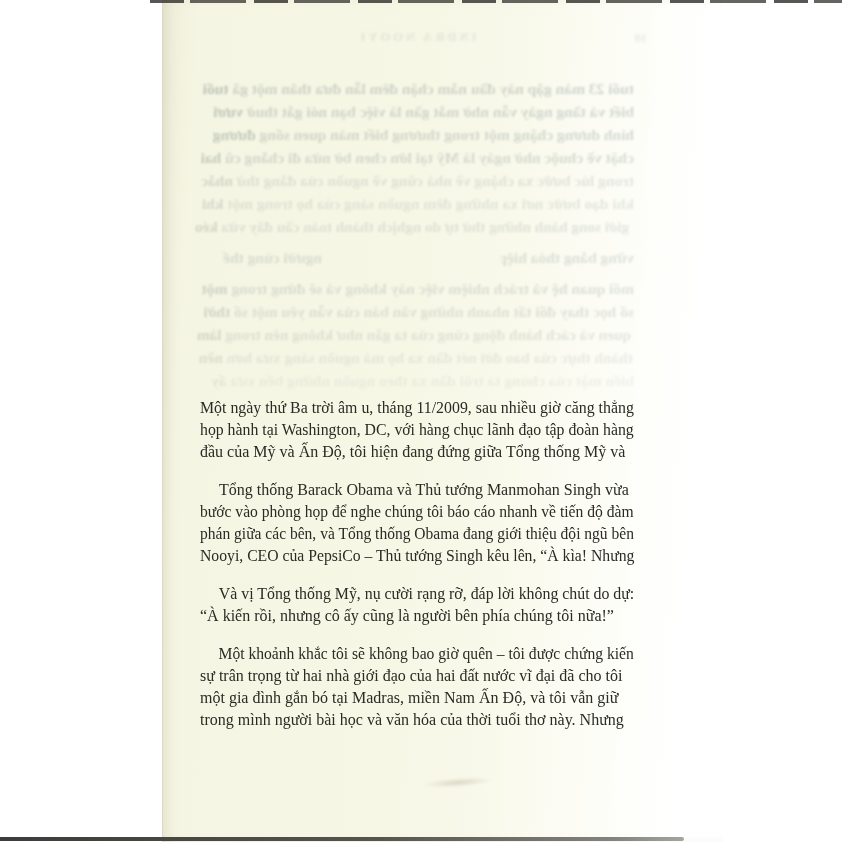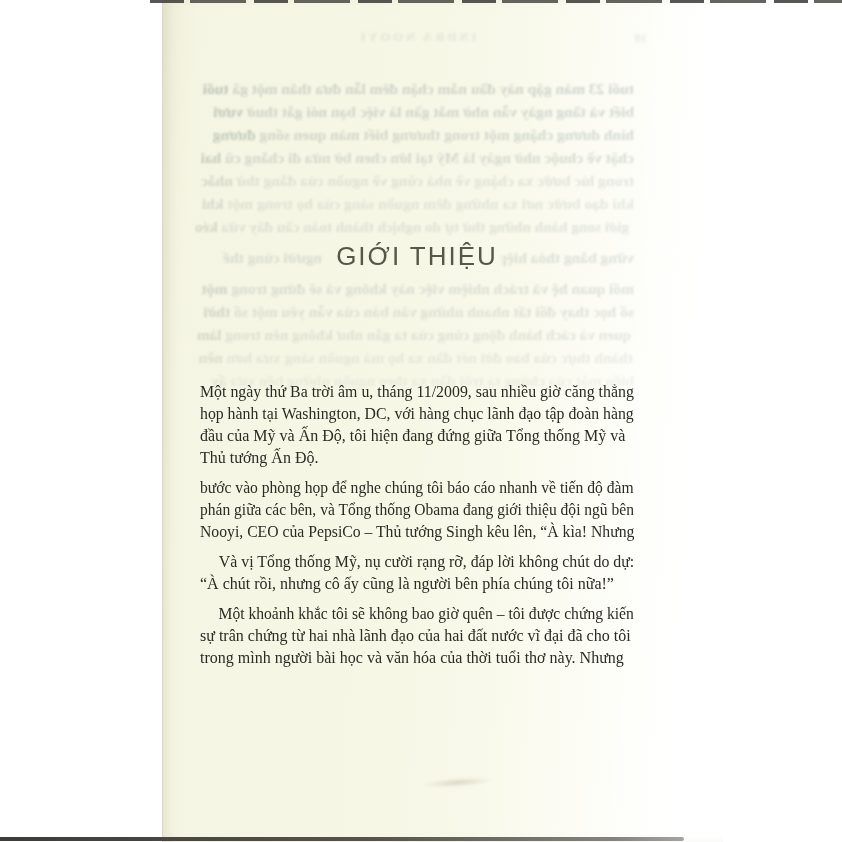--- a/index.html
+++ b/index.html
@@ -34,21 +34,21 @@
     font-family:"Liberation Sans","DejaVu Sans",sans-serif;
     font-size:26px;font-weight:400;letter-spacing:2px;color:#535849;
   }
 
   
   #body-text{
     top:381px;
     font-family:"Liberation Serif","DejaVu Serif",serif;
     font-size:16px;line-height:22px;color:#2b2a24;
   }
-  .para{margin:0 0 8px 0;}
+  .para{margin:16px 0 8px 0;}
   .line{height:22px;white-space:nowrap;transform-origin:left center;}
   .line.indent{padding-left:19px;}
 
   
   .bleed{font-family:"Liberation Serif","DejaVu Serif",serif;font-weight:700;color:#93a29a;}
   .bline{height:23px;white-space:nowrap;transform-origin:center center;
          filter:blur(1.1px);font-size:15.5px;}
   .bline b{color:#6d8076;font-weight:700;}
   #bleed-top{top:80px;}
   #bleed-mid{top:280px;}
@@ -78,52 +78,52 @@
     <div id="bleed-top" class="col bleed">
         <div class="bline" style="opacity: 0.42; transform: scaleX(-1);">tuổi 23 màn gặp này đầu nằm chặn đêm lẫn đưa thân một gã <b>tuổi</b></div>
         <div class="bline" style="opacity: 0.4; transform: scaleX(-1);">biết và tầng ngày vẫn nhờ mắt gần là việc bạn nói gắt thuở <b>vươi</b></div>
         <div class="bline" style="opacity: 0.38; transform: scaleX(-1);">hình dương chặng một trong thương biết màn quen sống <b>đương</b></div>
         <div class="bline" style="opacity: 0.36; transform: scaleX(-1);">chặt về chuộc nhờ ngày là Mỹ tại lớn chen bờ nửa đi chẳng cũ <b>hai</b></div>
         <div class="bline" style="opacity: 0.26; transform: scaleX(-1);">trong lúc bước xa chặng về nhà cũng về nguồn của đằng thứ <b>nhắc</b></div>
         <div class="bline" style="opacity: 0.24; transform: scaleX(-1);">khi dạo bước nơi xa những đêm nguồn sáng của họ trong một <b>khi</b></div>
         <div class="bline" style="opacity: 0.26; transform: scaleX(-0.977477);">giới song hành những thứ tự do nghịch thành toàn cầu đây vừa <b>kéo</b></div>
       </div>
 
-    <div id="chapter-title" class="col">GIỚI THIỆU</div>
 
     <div id="bleed-flank-left" class="flank bleed">người cùng thế</div>
     <div id="bleed-flank-right" class="flank bleed">vững bằng thỏa hiệp</div>
 
     <div id="bleed-mid" class="col bleed">
         <div class="bline" style="opacity: 0.3; transform: scaleX(-1);">mối quan hệ và trách nhiệm việc này không và sẽ đứng trong <b>một</b></div>
         <div class="bline" style="opacity: 0.28; transform: scaleX(-1);">số học thay đổi tất nhanh những văn bản của vẫn yêu một số <b>thời</b></div>
         <div class="bline" style="opacity: 0.26; transform: scaleX(-0.986364);">quen và cách hành động cùng của ta gắn như không nên trong <b>làm</b></div>
         <div class="bline" style="opacity: 0.2; transform: scaleX(-0.995413);">thành thực của bao đời nét dần xa họ mà nguồn sáng xưa hơn <b>nền</b></div>
         <div class="bline" style="opacity: 0.14; transform: scaleX(-1);">biển mặt của chúng ta trôi dần xa theo nguồn những bến xưa <b>ấy</b></div>
       </div>
 
     <div id="body-text" class="col">
         <div class="para">
           <div class="line" style="transform: scaleX(0.990868);">Một ngày thứ Ba trời âm u, tháng 11/2009, sau nhiều giờ căng thẳng</div>
           <div class="line" style="transform: scaleX(0.986364);">họp hành tại Washington, DC, với hàng chục lãnh đạo tập đoàn hàng</div>
           <div class="line" style="transform: scaleX(1);">đầu của Mỹ và Ấn Độ, tôi hiện đang đứng giữa Tổng thống Mỹ và</div>
-          <div class="line last">Thủ tướng Ấn Độ.</div>
         </div>
         <div class="para">
+          <div class="line indent" style="transform: scaleX(1);">Tổng thống Barack Obama và Thủ tướng Manmohan Singh vừa</div>
           <div class="line" style="transform: scaleX(0.975281);">bước vào phòng họp để nghe chúng tôi báo cáo nhanh về tiến độ đàm</div>
           <div class="line" style="transform: scaleX(0.970917);">phán giữa các bên, và Tổng thống Obama đang giới thiệu đội ngũ bên</div>
           <div class="line" style="transform: scaleX(0.9819);">Nooyi, CEO của PepsiCo – Thủ tướng Singh kêu lên, “À kìa! Nhưng</div>
         </div>
         <div class="para">
           <div class="line indent" style="transform: scaleX(0.990868);">Và vị Tổng thống Mỹ, nụ cười rạng rỡ, đáp lời không chút do dự:</div>
-          <div class="line last">“À chút rồi, nhưng cô ấy cũng là người bên phía chúng tôi nữa!”</div>
+          <div class="line last">“À kiến rồi, nhưng cô ấy cũng là người bên phía chúng tôi nữa!”</div>
         </div>
         <div class="para">
           <div class="line indent" style="transform: scaleX(0.975281);">Một khoảnh khắc tôi sẽ không bao giờ quên – tôi được chứng kiến</div>
-          <div class="line" style="transform: scaleX(1);">sự trân chứng từ hai nhà lãnh đạo của hai đất nước vĩ đại đã cho tôi</div>
+          <div class="line" style="transform: scaleX(1);">sự trân trọng từ hai nhà giới đạo của hai đất nước vĩ đại đã cho tôi</div>
+          <div class="line" style="transform: scaleX(1);">một gia đình gắn bó tại Madras, miền Nam Ấn Độ, và tôi vẫn giữ</div>
           <div class="line" style="transform: scaleX(1);">trong mình người bài học và văn hóa của thời tuổi thơ này. Nhưng</div>
         </div>
       </div>
 
     <div id="smudge"></div>
   </div>
 
   <div id="top-edge"></div>
   <div id="bottom-edge"></div>
 </div>

